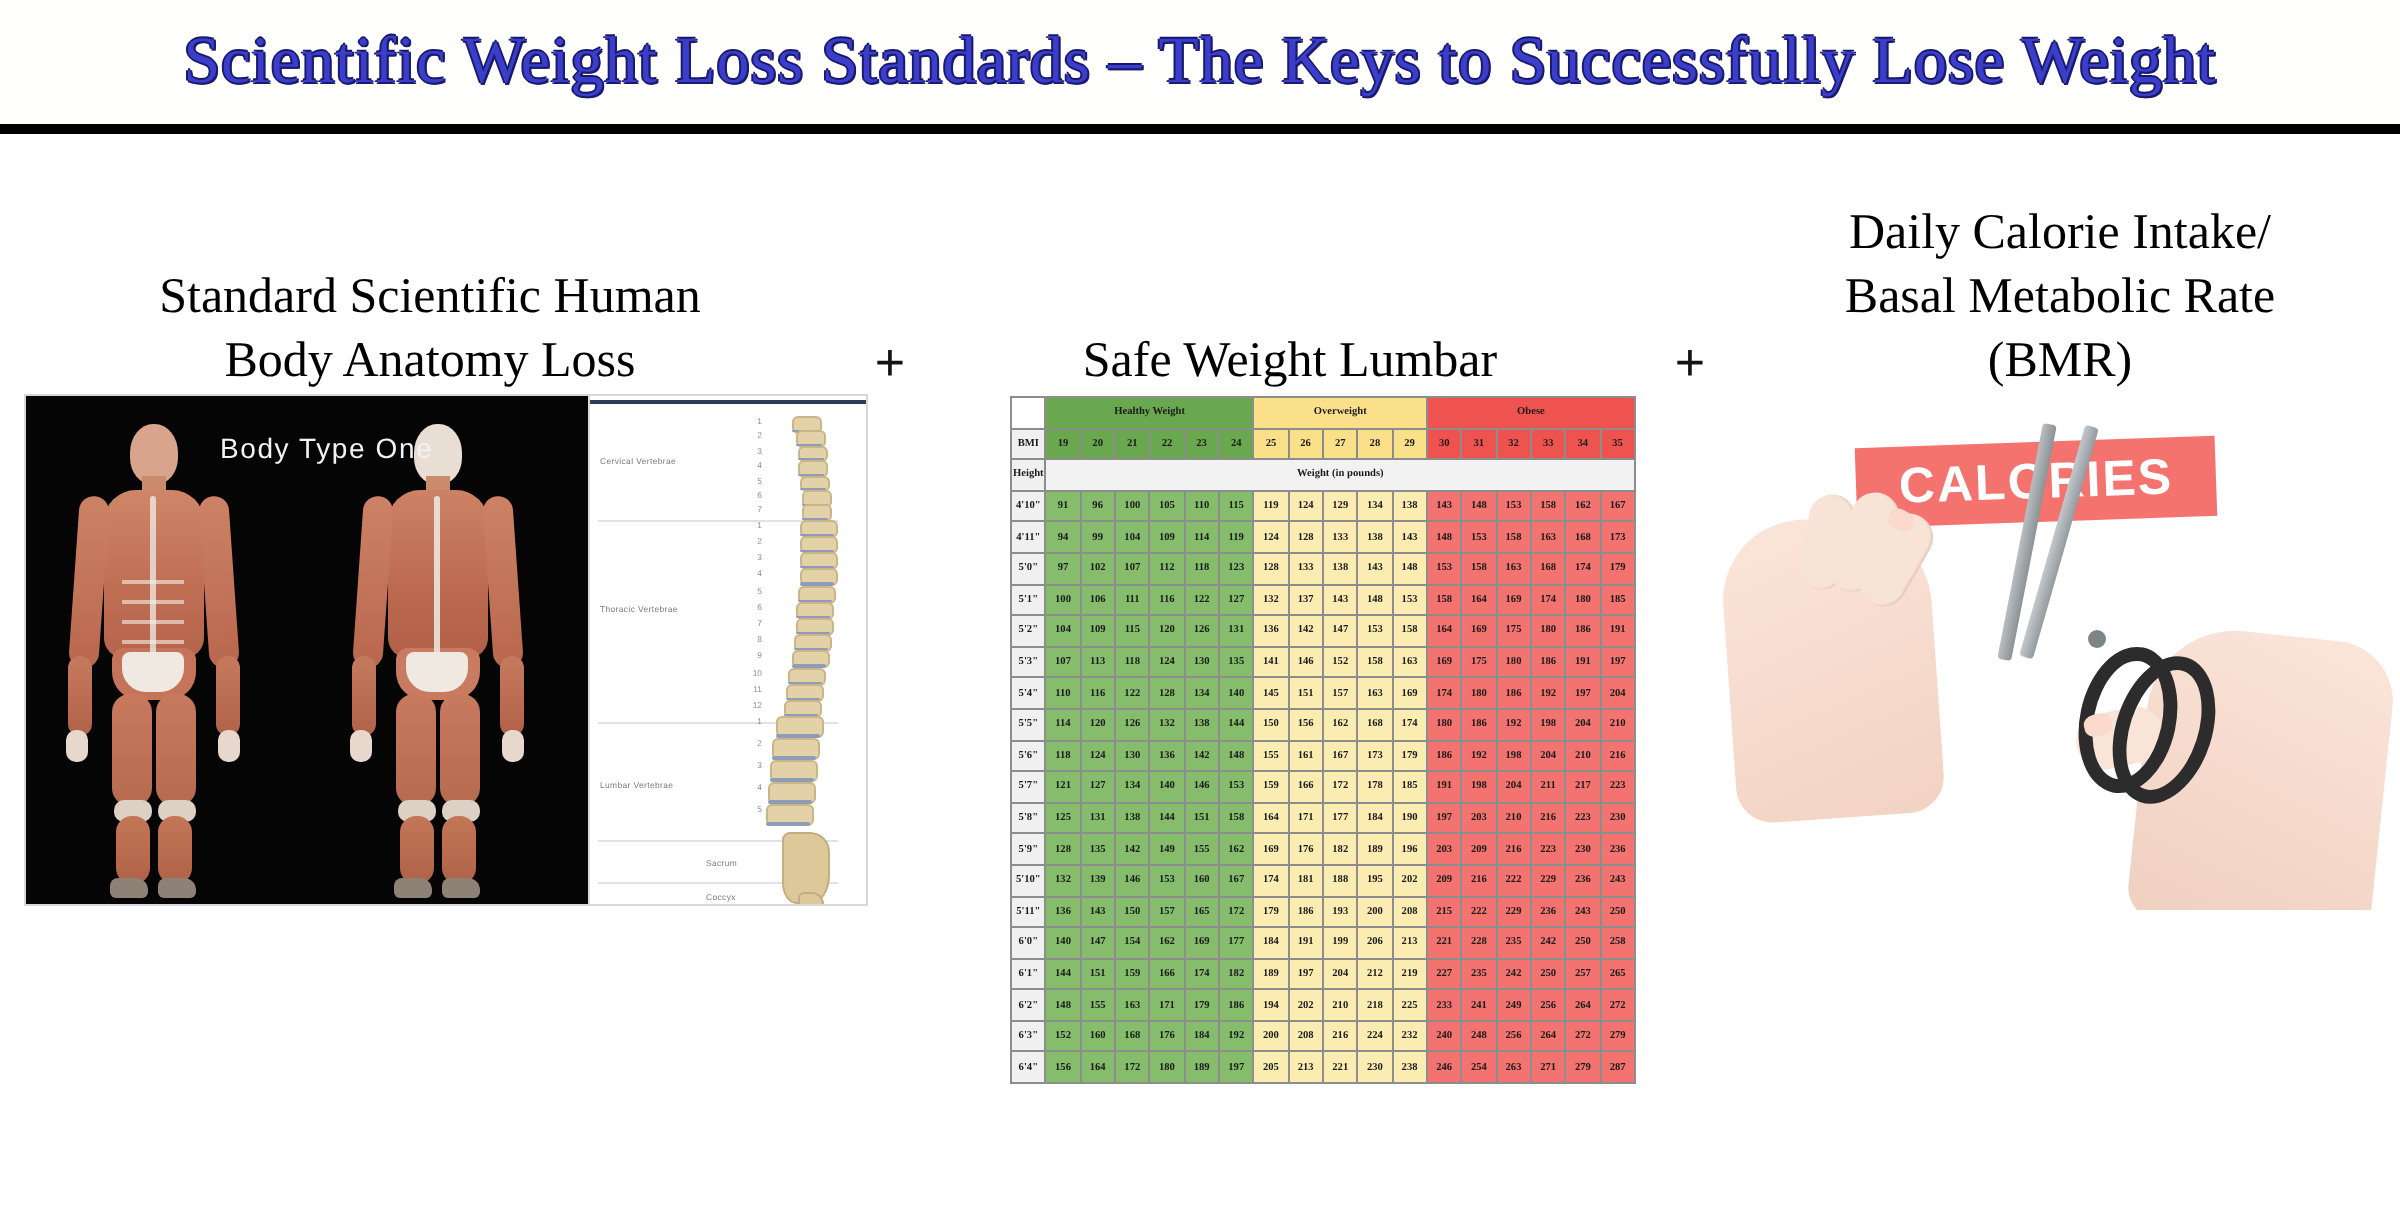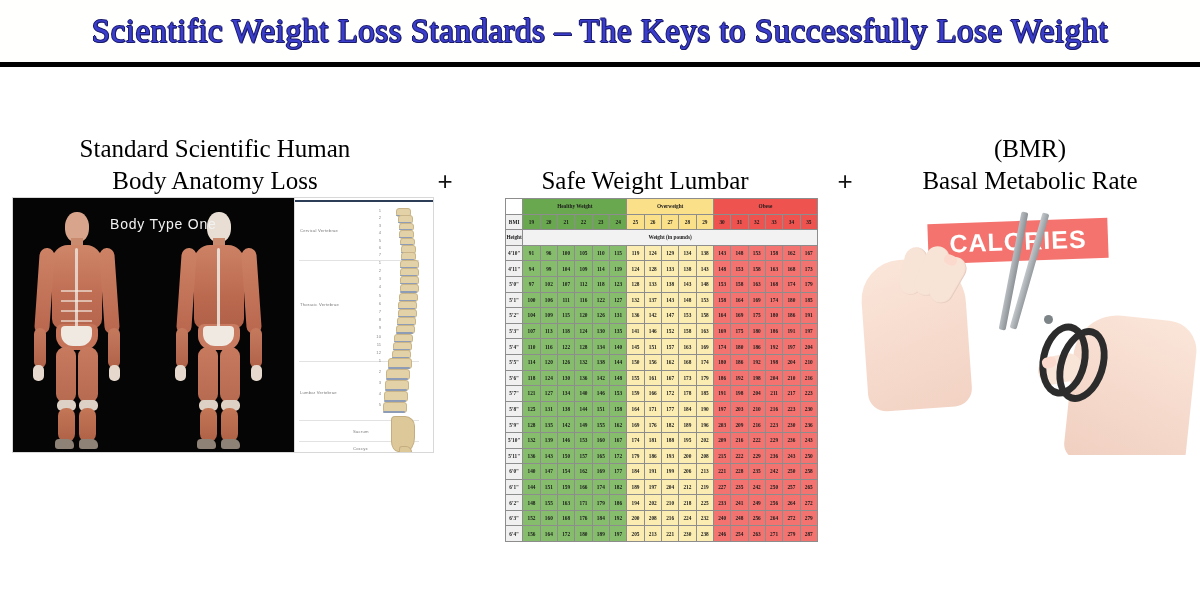--- a/index.html
+++ b/index.html
@@ -367,22 +367,23 @@
   <div class="col-head c1">
     <div>Standard Scientific Human</div>
     <div>Body Anatomy Loss</div>
   </div>
   <div class="plus">+</div>
   <div class="col-head c2">
     <div>Safe Weight Lumbar</div>
   </div>
   <div class="plus">+</div>
   <div class="col-head c3">
+    <div>Daily Calorie Intake/</div>
+    <div>Basal Metabolic Rate</div>
     <div>(BMR)</div>
-    <div>Basal Metabolic Rate</div>
   </div>
 </div>
 
 <div class="media-row">
 
   <div class="anatomy-panel">
     <div class="anatomy-dark">
       <div class="bt-label">Body Type One</div>
 
       <div class="figure front">

